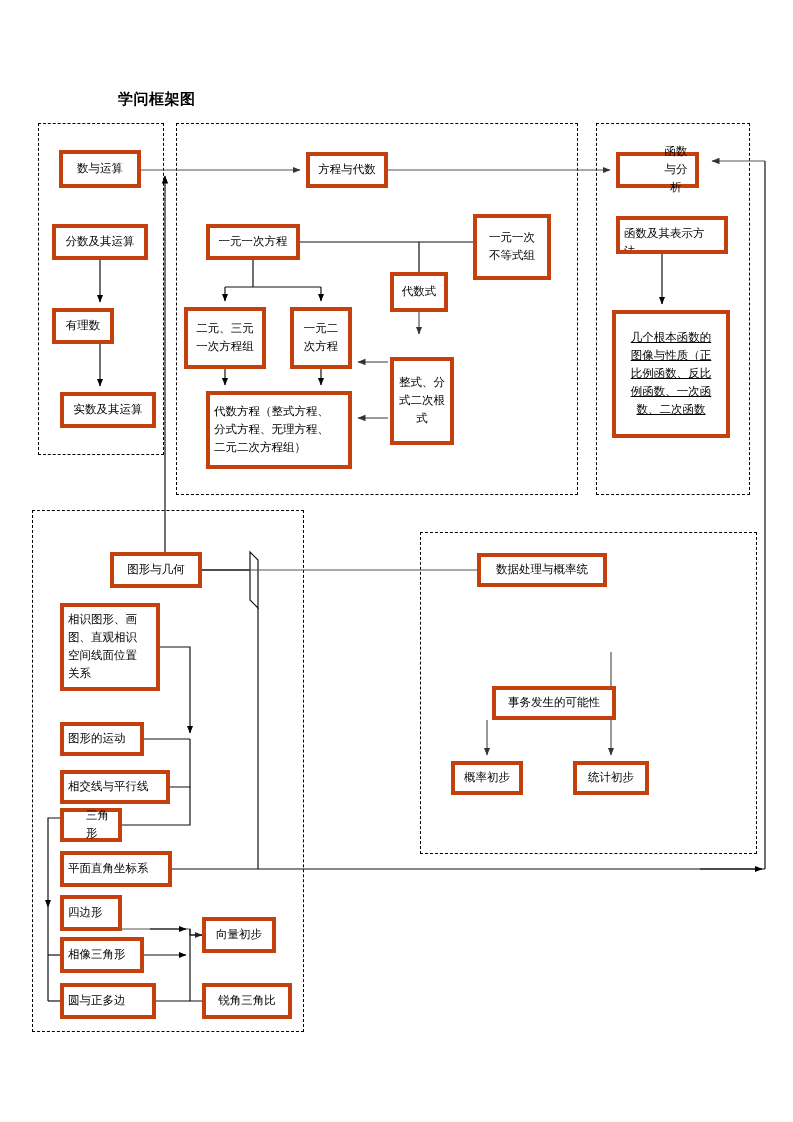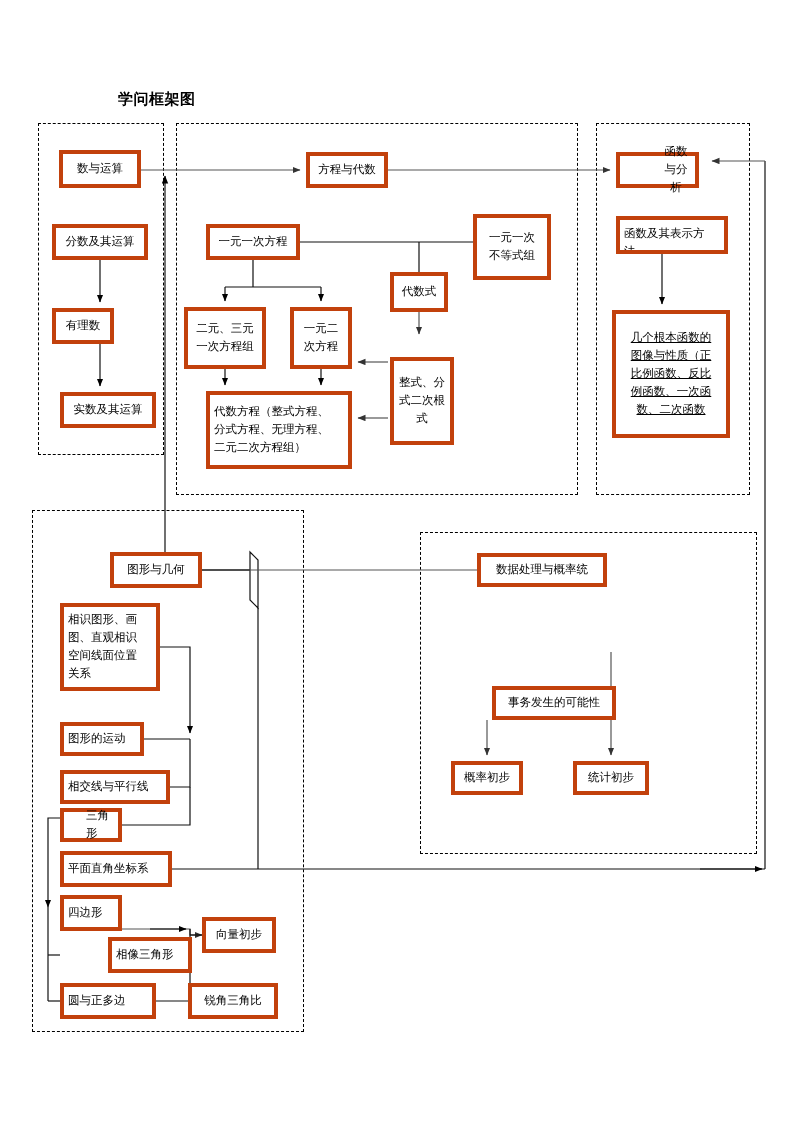--- a/index.html
+++ b/index.html
@@ -117,23 +117,23 @@
   <div class="node left clip" style="left: 616px; top: 216px; width: 112px; height: 38px;">函数及其表示方<br>法</div>
   <div class="node" style="left: 612px; top: 310px; width: 118px; height: 128px; text-decoration: underline;">几个根本函数的<br>图像与性质（正<br>比例函数、反比<br>例函数、一次函<br>数、二次函数</div>
 
   <div class="node" style="left: 110px; top: 552px; width: 92px; height: 36px;">图形与几何</div>
   <div class="node left" style="left: 60px; top: 603px; width: 100px; height: 88px;">相识图形、画<br>图、直观相识<br>空间线面位置<br>关系</div>
   <div class="node left" style="left: 60px; top: 722px; width: 84px; height: 34px;">图形的运动</div>
   <div class="node left" style="left: 60px; top: 770px; width: 110px; height: 34px;">相交线与平行线</div>
   <div class="node left" style="left: 60px; top: 808px; width: 62px; height: 34px; padding-left: 22px;">三角形</div>
   <div class="node left" style="left: 60px; top: 851px; width: 112px; height: 36px;">平面直角坐标系</div>
   <div class="node left" style="left: 60px; top: 895px; width: 62px; height: 36px;">四边形</div>
-  <div class="node left" style="left: 60px; top: 937px; width: 84px; height: 36px; margin-left: 48px;">相像三角形</div>
+  <div class="node left" style="left: 60px; top: 937px; width: 84px; height: 36px;">相像三角形</div>
   <div class="node left" style="left: 60px; top: 983px; width: 96px; height: 36px;">圆与正多边</div>
   <div class="node" style="left: 202px; top: 917px; width: 74px; height: 36px;">向量初步</div>
-  <div class="node" style="left: 188px; top: 983px; width: 90px; height: 36px;">锐角三角比</div>
+  <div class="node" style="left: 202px; top: 983px; width: 90px; height: 36px;">锐角三角比</div>
 
   <div class="node" style="left: 477px; top: 553px; width: 130px; height: 34px;">数据处理与概率统</div>
   <div class="node" style="left: 492px; top: 686px; width: 124px; height: 34px;">事务发生的可能性</div>
   <div class="node" style="left: 451px; top: 761px; width: 72px; height: 34px;">概率初步</div>
   <div class="node" style="left: 573px; top: 761px; width: 76px; height: 34px;">统计初步</div>
 
 </div>
 
 </body></html>

